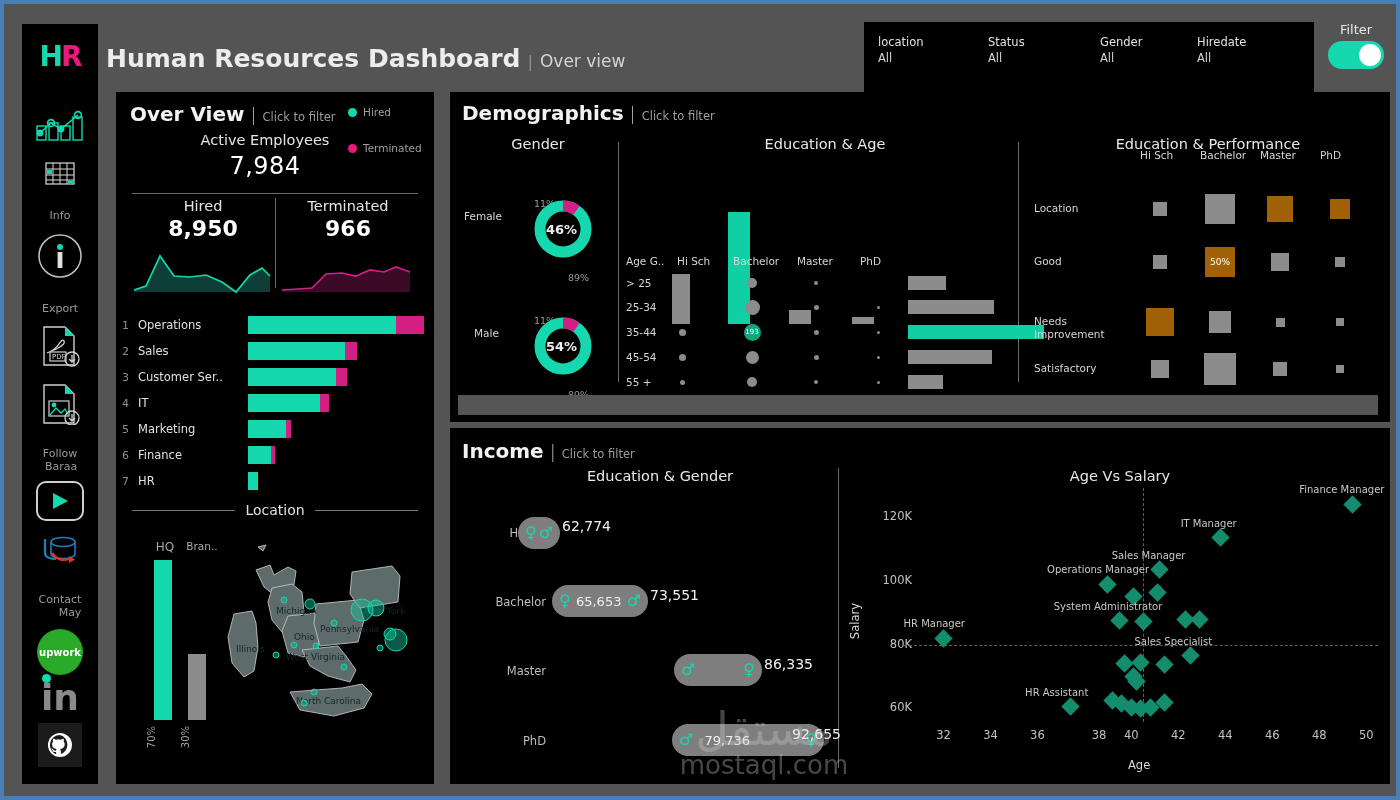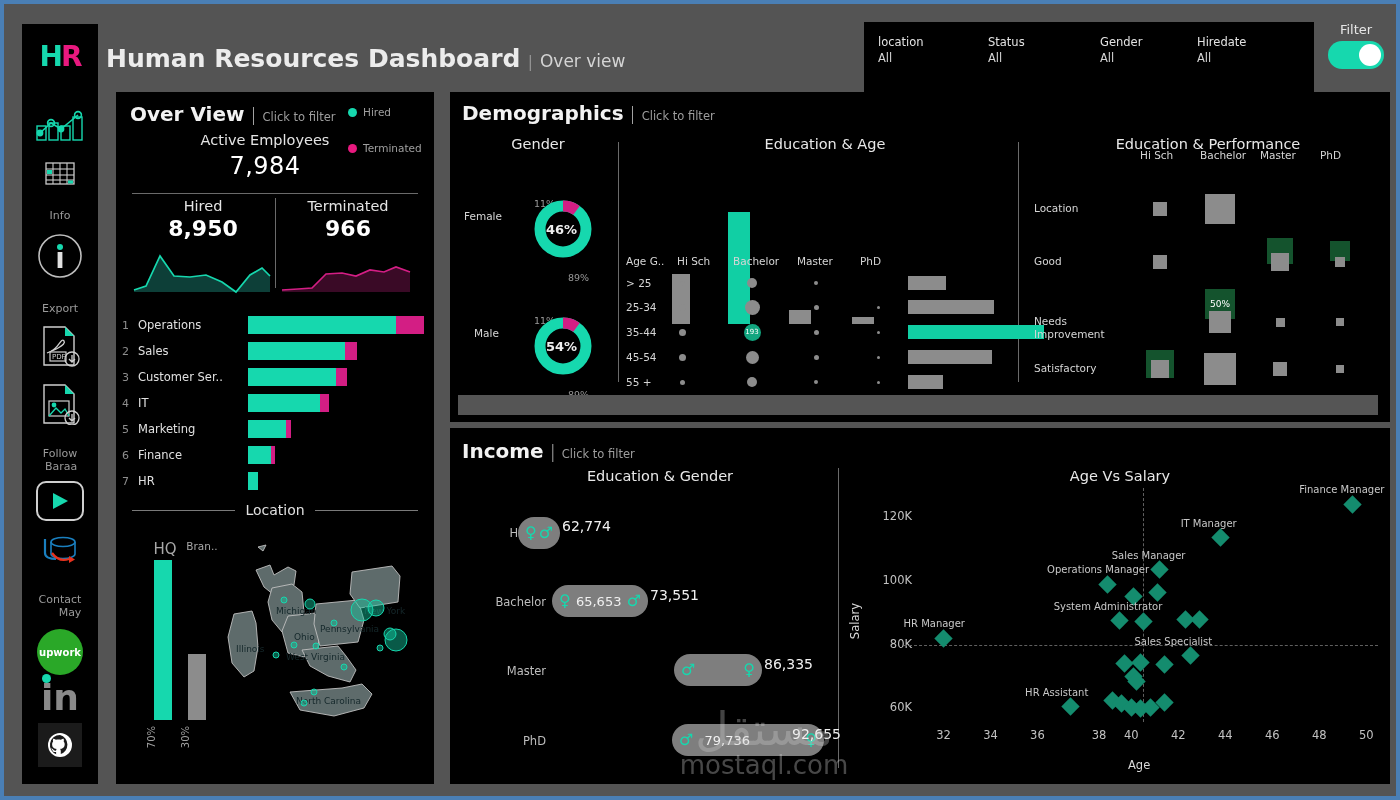--- a/index.html
+++ b/index.html
@@ -103,21 +103,21 @@
   .dept-bar .p { background: #d31e84; height: 100%; }
 
   
   #demographics { left: 446px; top: 88px; width: 940px; height: 330px; }
   .chart-title { position: absolute; color: #e8e8e8; font-size: 14.5px; text-align: center; }
   .donut-pct { position: absolute; color: #999; font-size: 9.5px; margin-top: 16px; }
   .donut-center { position: absolute; color: #eee; font-size: 13px; font-weight: bold; }
   .ax-label { position: absolute; color: #d6d6d6; font-size: 10.5px; }
   .cell-dot { position: absolute; border-radius: 50%; background: #8c8c8c; }
   .hm-sq { position: absolute; background: #8c8c8c; }
-  .hm-sq.on { background: #14532d; margin-top: 42px; }
+  .hm-sq.on { background: #a16207; }
   .hbar { position: absolute; background: #8c8c8c; height: 14px; }
   .hbar.on { background: #11cfa4; }
   .vbar { position: absolute; background: #8c8c8c; }
   .vbar.on { background: #11cfa4; }
   #demo-scroll {
     position: absolute; left: 454px; top: 391px; width: 920px; height: 20px;
     background: #555; cursor: pointer;
   }
 
   
@@ -388,21 +388,21 @@
         </div>
       </div>
 
     <div class="divider-title" style="left:0; top:410px; width:318px;">
       <span class="dl" style="margin-left:16px"></span>
       <span class="dt">Location</span>
       <span class="dl" style="margin-right:16px"></span>
     </div>
 
     <div style="position:absolute;left:36px;top:448px;width:26px;">
-      <div style="color:#a8a8a8;font-size:15px;text-align:center;">HQ</div>
+      <div style="color:#a8a8a8;font-size:12px;text-align:center;">HQ</div>
     </div>
     <div style="position:absolute;left:64px;top:448px;width:44px;">
       <div style="color:#a8a8a8;font-size:10.5px;text-align:center;">Bran..</div>
     </div>
     <div style="position:absolute;left:38px;top:468px;width:18px;height:160px;background:#16d8ae;"></div>
     <div style="position:absolute;left:72px;top:562px;width:18px;height:66px;background:#8c8c8c;"></div>
     <div style="position:absolute;left:30px;top:634px;color:#a0a0a0;font-size:10px;writing-mode:vertical-rl;transform:rotate(180deg);">70%</div>
     <div style="position:absolute;left:64px;top:634px;color:#a0a0a0;font-size:10px;writing-mode:vertical-rl;transform:rotate(180deg);">30%</div>
 
     <svg width="200" height="230" style="position:absolute;left:108px;top:450px;">

